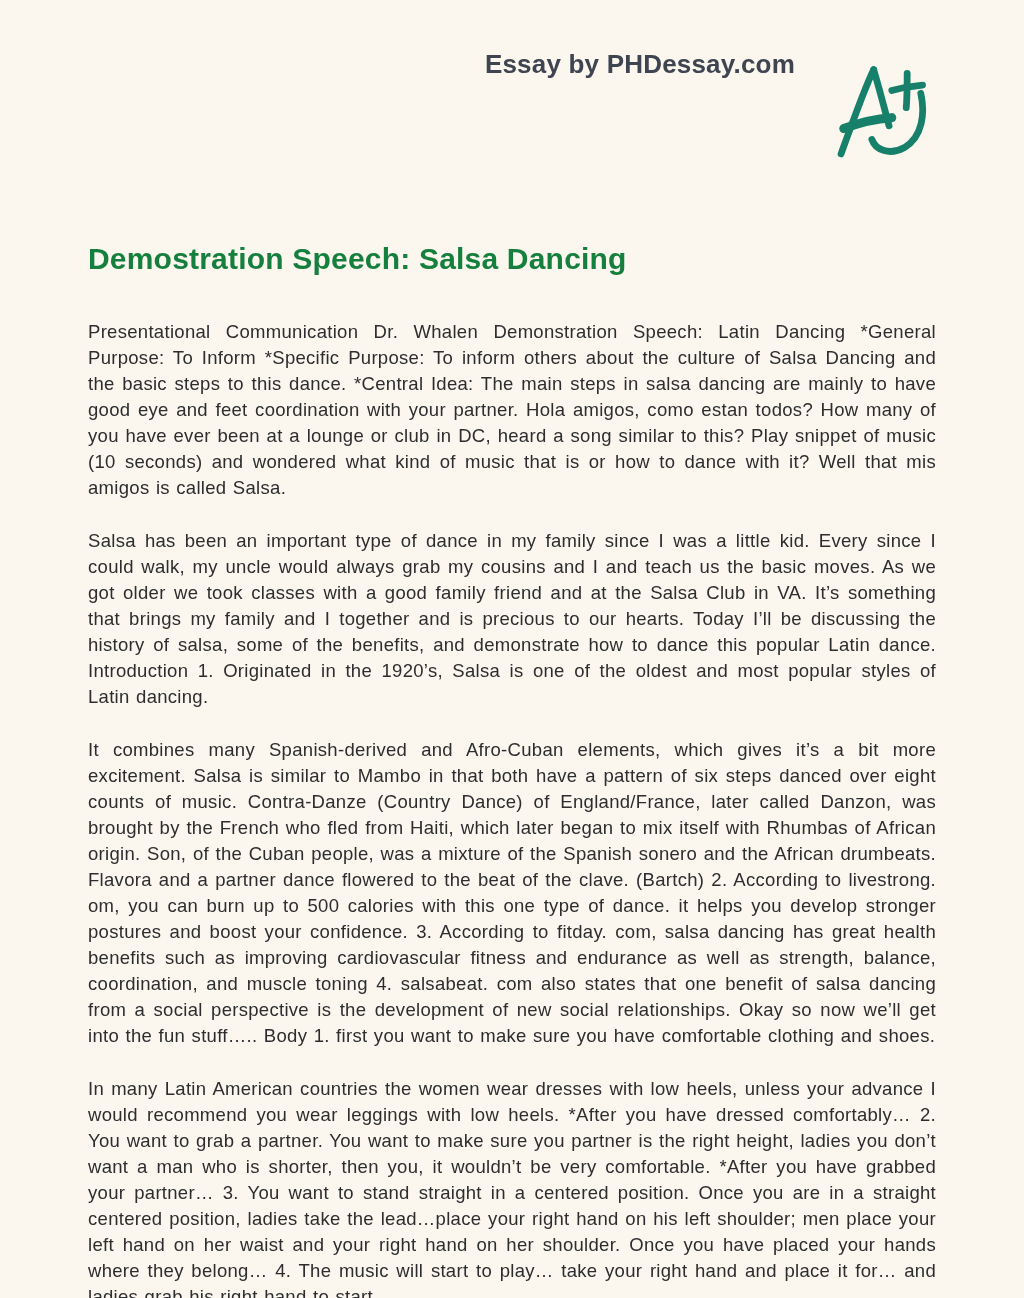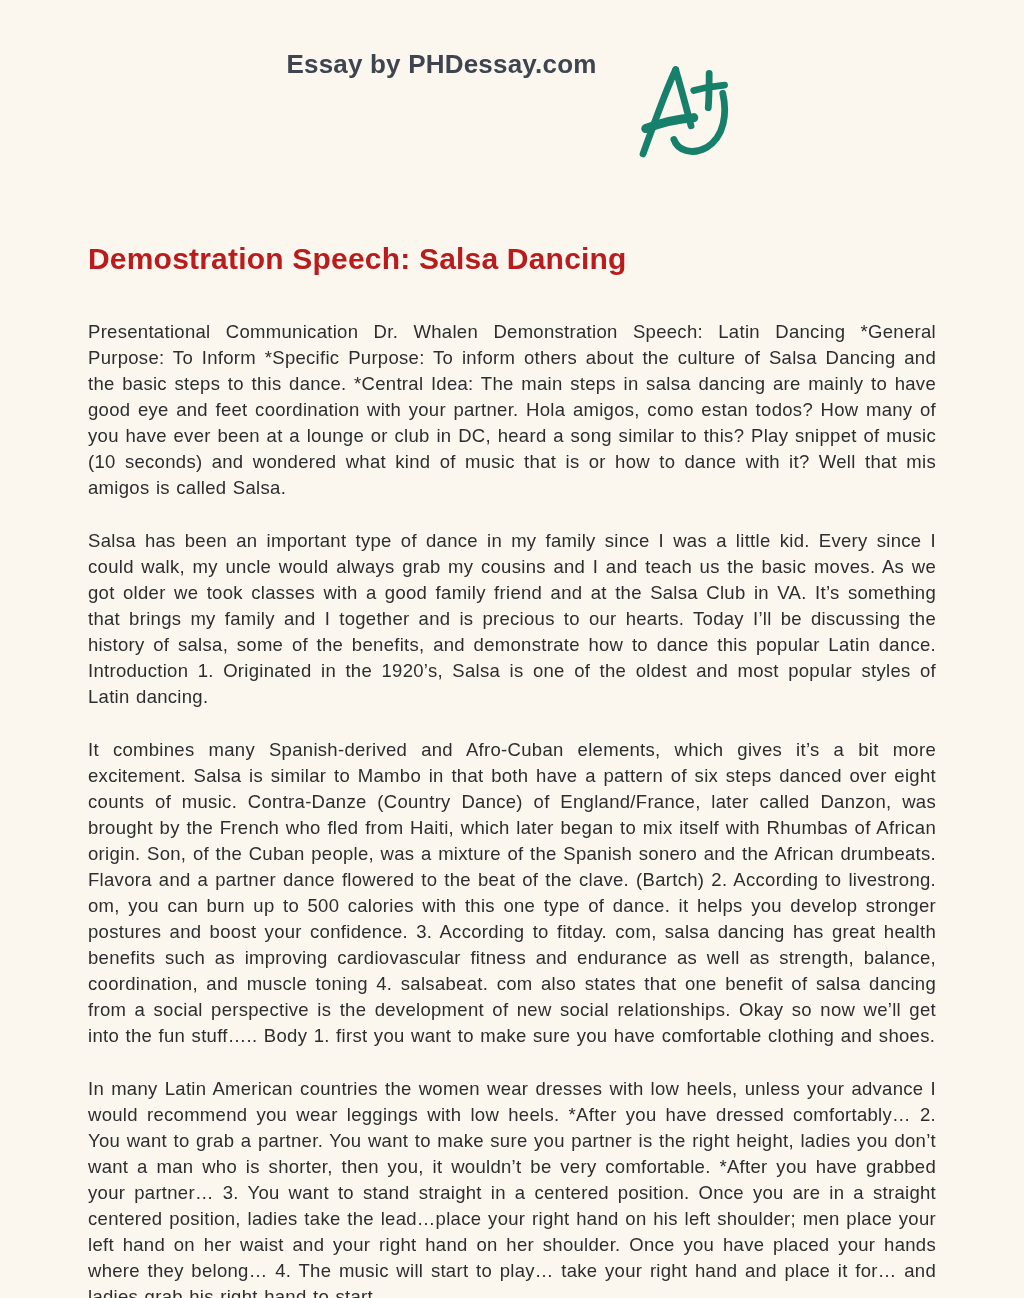--- a/index.html
+++ b/index.html
@@ -16,21 +16,21 @@
   .page {
     box-sizing: border-box;
     width: 1024px;
     height: 1298px;
     padding: 50px 88px 0 88px;
     background: #FBF7EF;
     position: relative;
   }
   .masthead {
     display: flex;
-    justify-content: center;
+    justify-content: flex-end;
     align-items: flex-start;
     gap: 37px;
   }
   .site-title {
     font-size: 26px;
     font-weight: 700;
     color: #3E4450;
     letter-spacing: 0.2px;
     line-height: 1.15;
   }
@@ -48,21 +48,21 @@
   .logo {
     flex: 0 0 auto;
     margin-top: 6px;
     margin-right: 8px;
   }
   h1.essay-title {
     margin: 75px 0 0 0;
     font-size: 30px;
     line-height: 1.1;
     font-weight: 700;
-    color: #b91c1c;
+    color: #15803d;
     letter-spacing: 0.2px;
   }
   .article-clip {
     margin-top: 44px;
     height: 1000px;
     overflow: hidden;
   }
   .article-clip p {
     margin: 0 0 27px 0;
     font-size: 18.5px;

